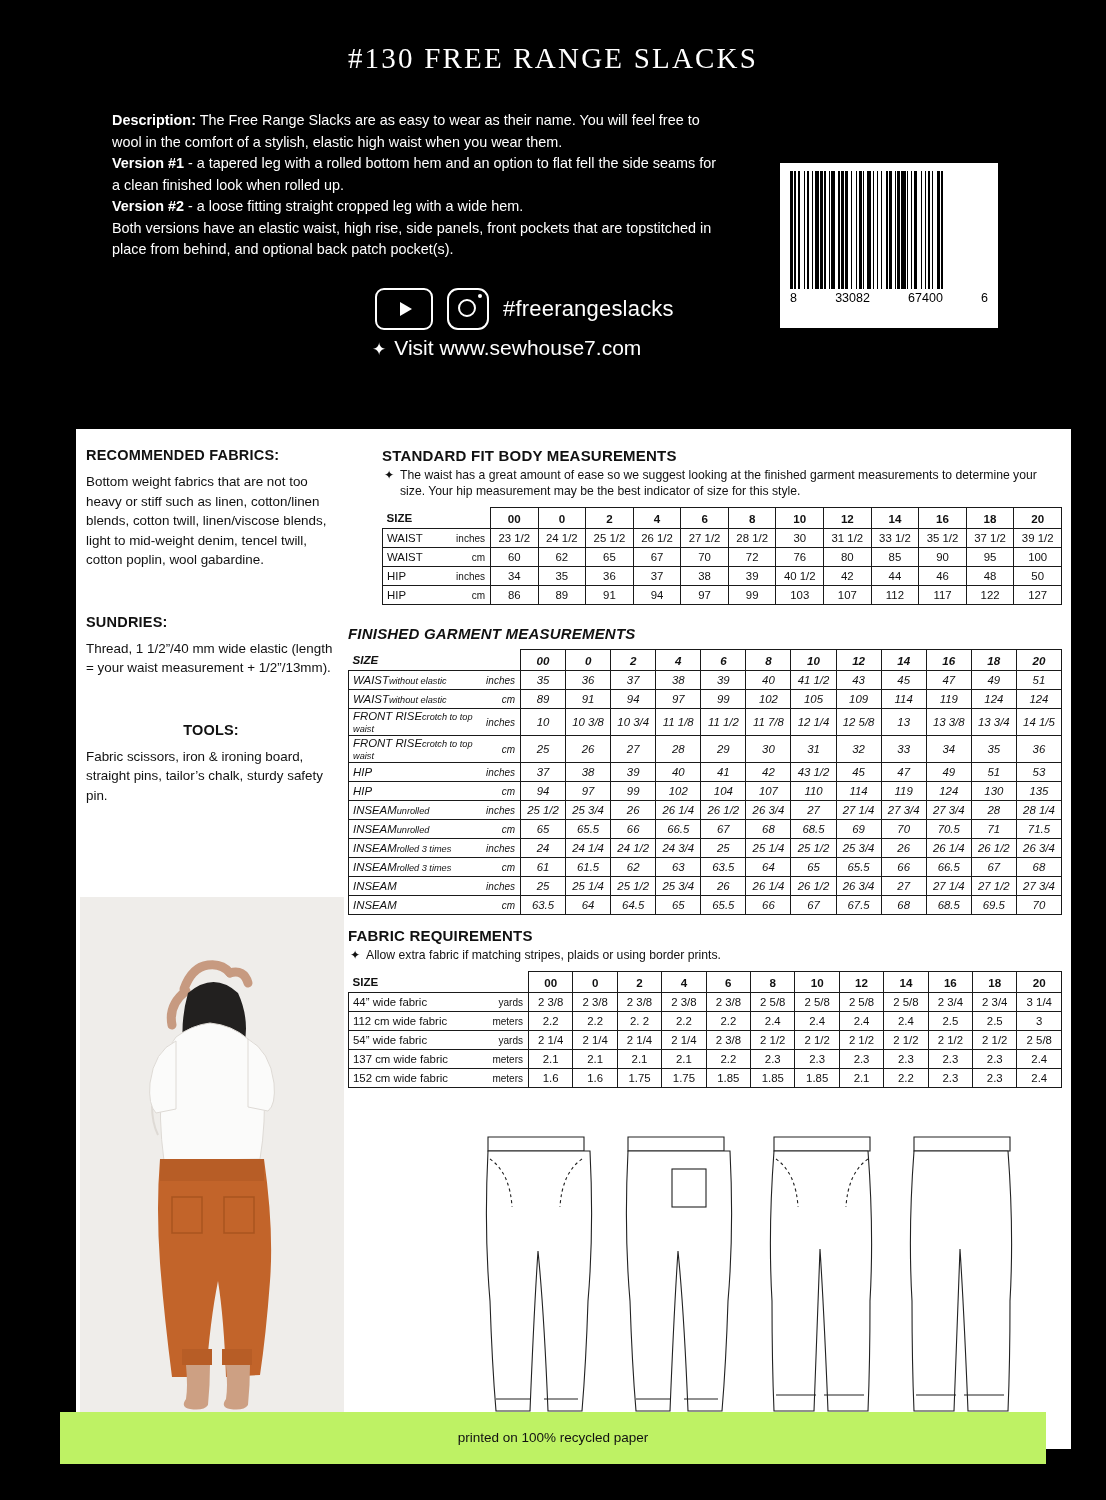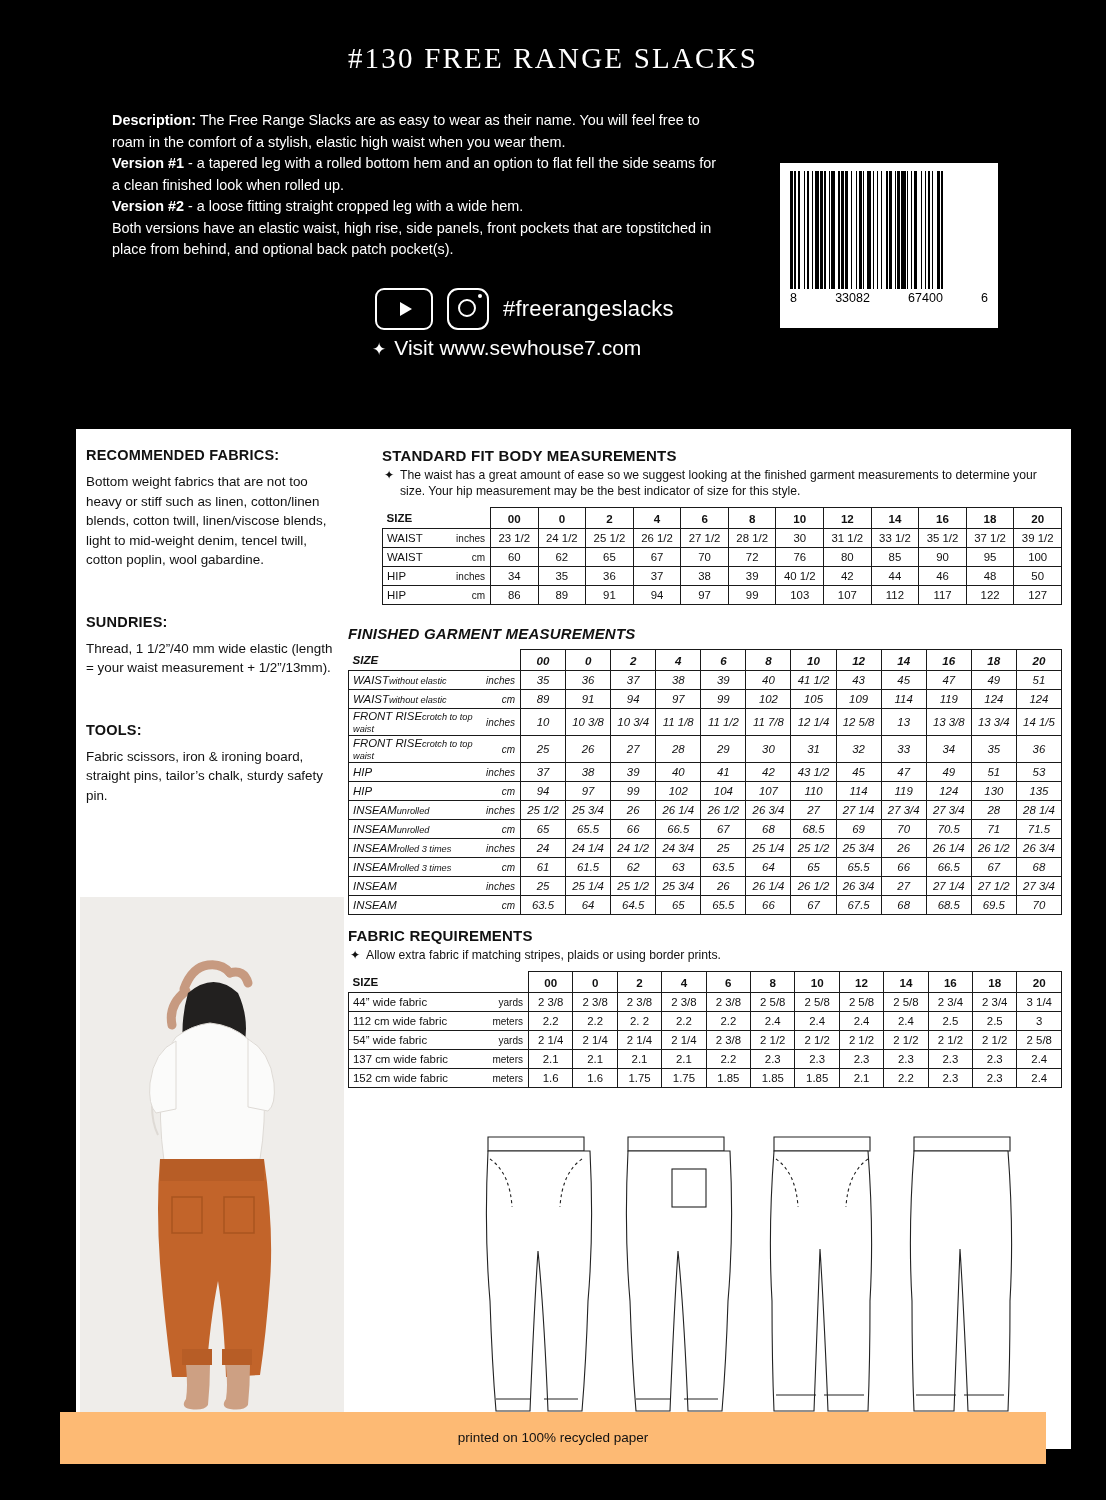--- a/index.html
+++ b/index.html
@@ -111,21 +111,21 @@
   .body-white {
     position: absolute;
     left: 76px; top: 392px;
     width: 995px; height: 1020px;
     background: #fff;
     margin-top: 37px;
   }
   .footer-strip {
     position: absolute;
     left: 60px; top: 1412px; width: 986px; height: 52px;
-    background: #fdba74;
+    background: #bef264;
     text-align: center;
     font-size: 13.5px;
     color: #111;
     line-height: 52px;
   }
   
   .lcol { position: absolute; left: 10px; top: 18px; width: 250px; }
   .lhead {
     font-size: 14.5px; font-weight: bold; letter-spacing: .2px;
     margin-bottom: 9px;
@@ -178,21 +178,21 @@
 </style>
 </head>
 <body>
 
 <div class="page">
 
   <div class="header">
     <div class="title">#130 FREE RANGE SLACKS</div>
 
     <div class="desc">
-      <span><b>Description:</b><span> The Free Range Slacks are as easy to wear as their name. You will feel free to roam in the comfort of a stylish, elastic high waist when you wear them.</span></span><br>
+      <span><b>Description:</b><span> The Free Range Slacks are as easy to wear as their name. You will feel free to wool in the comfort of a stylish, elastic high waist when you wear them.</span></span><br>
       <b>Version #1</b><span> - a tapered leg with a rolled bottom hem and an option to flat fell the side seams for a clean finished look when rolled up.</span><br>
       <b>Version #2</b><span> - a loose fitting straight cropped leg with a wide hem.</span><br>
       <span>Both versions have an elastic waist, high rise, side panels, front pockets that are topstitched in place from behind, and optional back patch pocket(s).</span>
     </div>
 
     <div class="social">
       <div class="yt">
           <div class="yt-tri"></div>
         </div>
       <div class="ig"></div>
@@ -292,21 +292,21 @@
     </svg>
   </div>
 
   <div class="body-white">
 
     <div class="lcol">
       <div class="lhead">RECOMMENDED FABRICS:</div>
       <div class="ltext">Bottom weight fabrics that are not too heavy or stiff such as linen, cotton/linen blends, cotton twill, linen/viscose blends, light to mid-weight denim, tencel twill, cotton poplin, wool gabardine.</div>
       <div class="lhead" style="margin-top:44px;">SUNDRIES:</div>
       <div class="ltext">Thread, 1 1/2”/40 mm wide elastic (length = your waist measurement + 1/2”/13mm).</div>
-      <div class="lhead" style="margin-top:44px;">TOOLS:</div>
+      <div class="lhead" style="margin-top:44px;text-align:center;">TOOLS:</div>
       <div class="ltext">Fabric scissors, iron &amp; ironing board, straight pins, tailor’s chalk, sturdy safety pin.</div>
     </div>
 
     <div class="photo">
       <svg width="264" height="530" viewBox="0 0 264 530">
         <rect width="264" height="530" fill="#efedea"></rect>
 
         <path d="M104 92 q8 -22 24 -24 q14 -2 22 8" fill="none" stroke="#c79a80" stroke-width="9" stroke-linecap="round"></path>
         <path d="M150 76 q14 -4 18 10" fill="none" stroke="#c79a80" stroke-width="9" stroke-linecap="round"></path>
         <path d="M106 94 q-18 14 -14 34" fill="none" stroke="#c79a80" stroke-width="9" stroke-linecap="round"></path>

